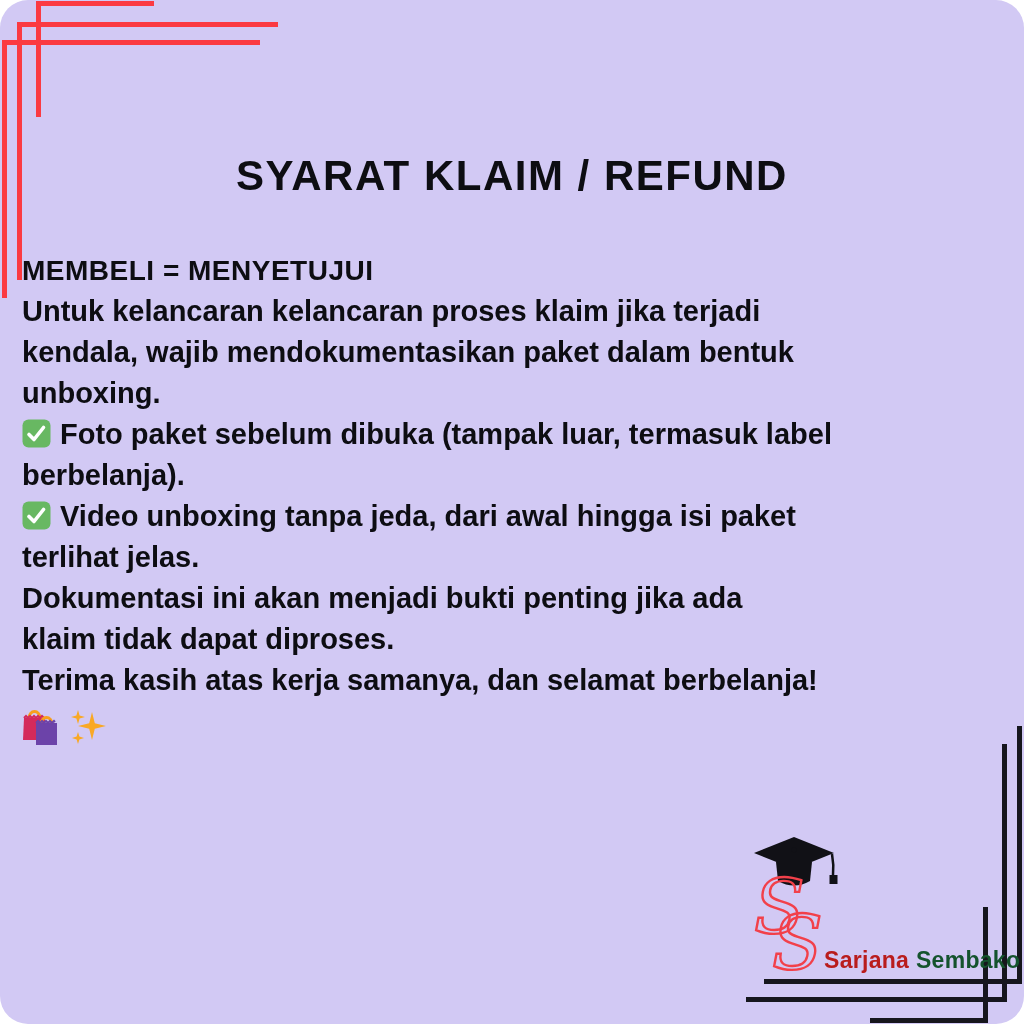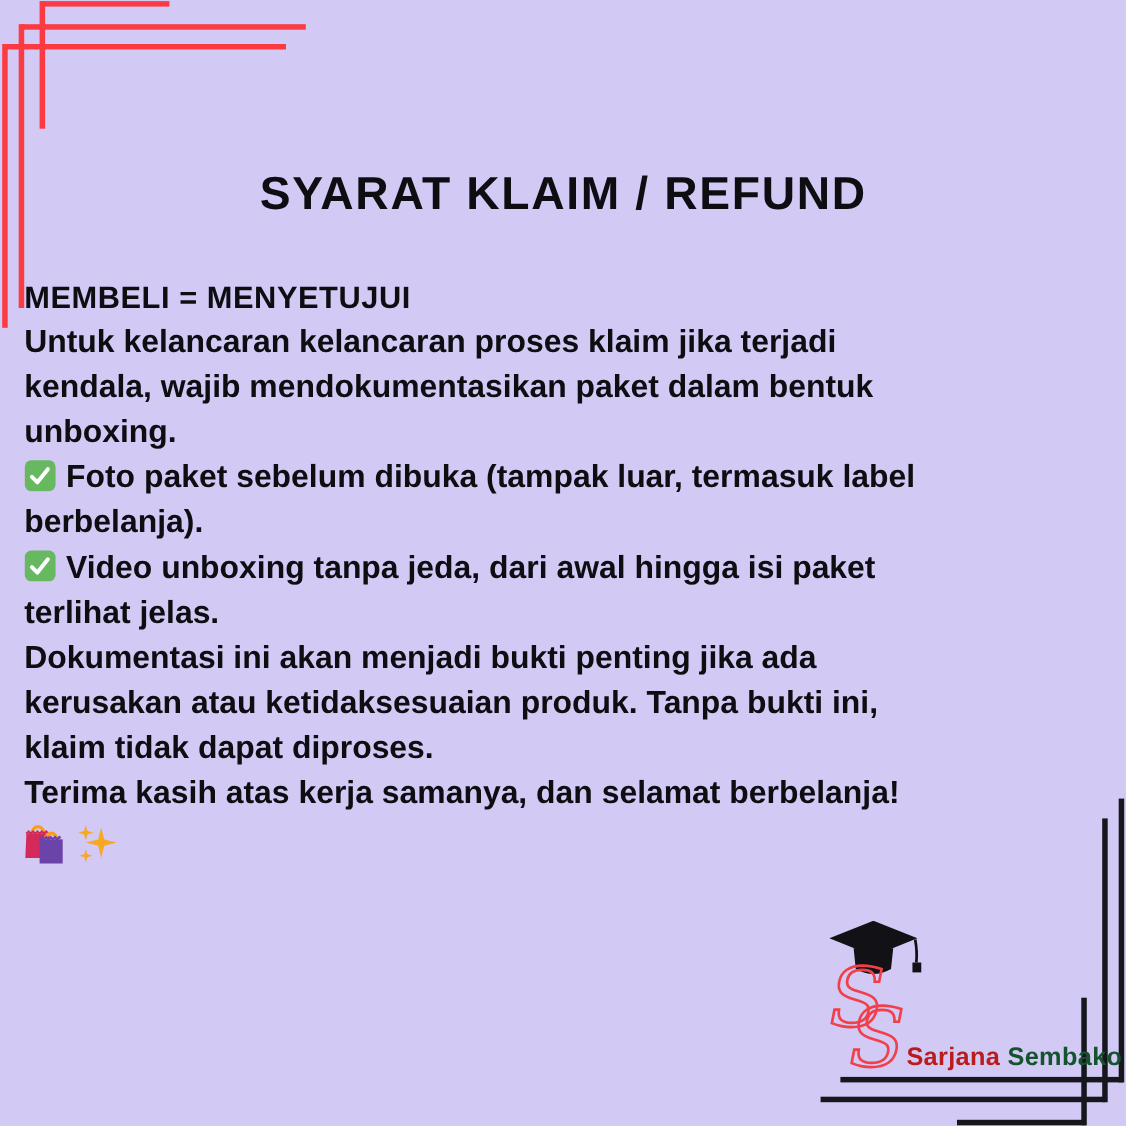--- a/index.html
+++ b/index.html
@@ -2,20 +2,21 @@
 <html><head>
 <meta charset="utf-8">
 <style>
   html,body{margin:0;padding:0;}
   body{font-family:"Liberation Sans",sans-serif;}
   .poster{
     position:relative;
     width:1024px;height:1024px;
     background:#d2c9f4;
     overflow:hidden;
+    border-radius:28px;
   }
   
   .deco{position:absolute;background:#fb3a42;}
   .deco.dark{background:#16161d;}
   
   .tl-h1{left:37px;top:1px;width:117px;height:5px;}
   .tl-v1{left:36px;top:1px;width:5px;height:116px;}
   .tl-h2{left:19px;top:22px;width:259px;height:5px;}
   .tl-v2{left:17px;top:22px;width:5px;height:258px;}
   .tl-h3{left:3px;top:40px;width:257px;height:5px;}
@@ -103,21 +104,20 @@
     </div>
     <div class="bline"><span>berbelanja).</span></div>
     <div class="bline">
       <svg class="check" viewBox="0 0 29 29">
           <rect x="0.5" y="0.5" width="28" height="28" rx="6" fill="#68b862"></rect>
           <polyline points="7,15.5 12,20.5 21.5,8.5" fill="none" stroke="#ffffff" stroke-width="3.6" stroke-linecap="round" stroke-linejoin="round"></polyline>
         </svg><span>Video unboxing tanpa jeda, dari awal hingga isi paket</span>
     </div>
     <div class="bline"><span>terlihat jelas.</span></div>
     <div class="bline"><span>Dokumentasi ini akan menjadi bukti penting jika ada</span></div>
-    <div class="bline"><span>kerusakan atau ketidaksesuaian produk. Tanpa bukti ini,</span></div>
     <div class="bline"><span>klaim tidak dapat diproses.</span></div>
     <div class="bline"><span>Terima kasih atas kerja samanya, dan selamat berbelanja!</span></div>
 
     <div class="emoji-row">
       <svg width="42" height="38" viewBox="0 0 42 38">
         <path d="M7,10 a5.5,6.5 0 0 1 11,0" fill="none" stroke="#f8a01c" stroke-width="3"></path>
         <path d="M2,10 h20 l1,2 v20 h-22 z" fill="#d42a5b"></path>
         <path d="M2,10 l2,-2 2,2 2,-2 2,2 2,-2 2,2 2,-2 2,2 2,-2 2,2" fill="none" stroke="#d42a5b" stroke-width="2"></path>
         <path d="M19,16 a5.5,6.5 0 0 1 11,0" fill="none" stroke="#f8a01c" stroke-width="3"></path>
         <rect x="14" y="15" width="21" height="22" fill="#6c43a9"></rect>

